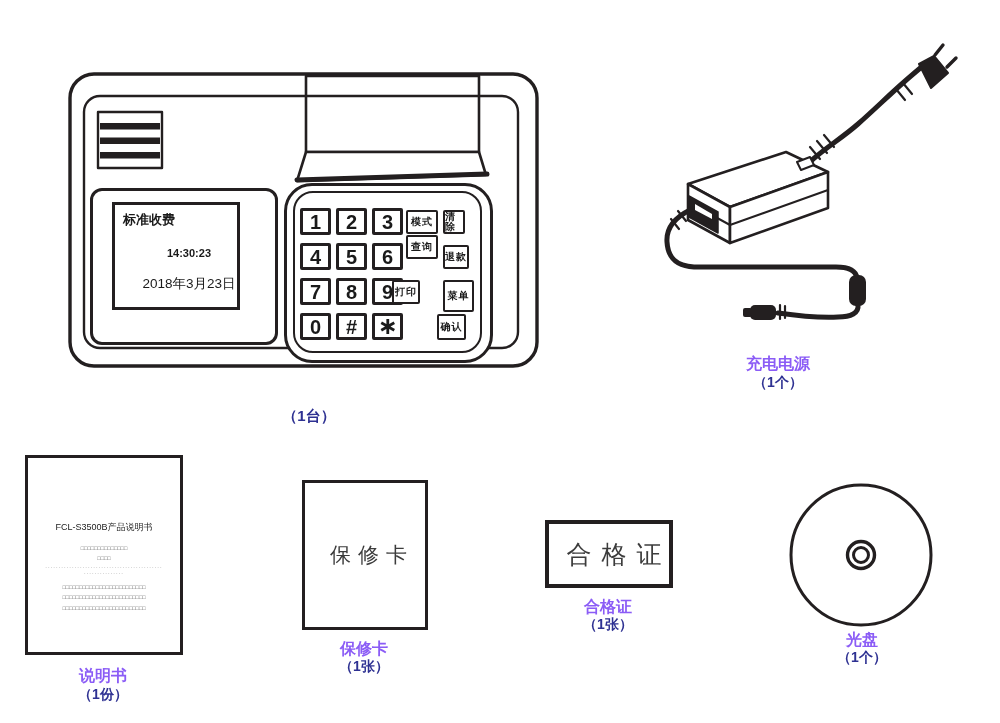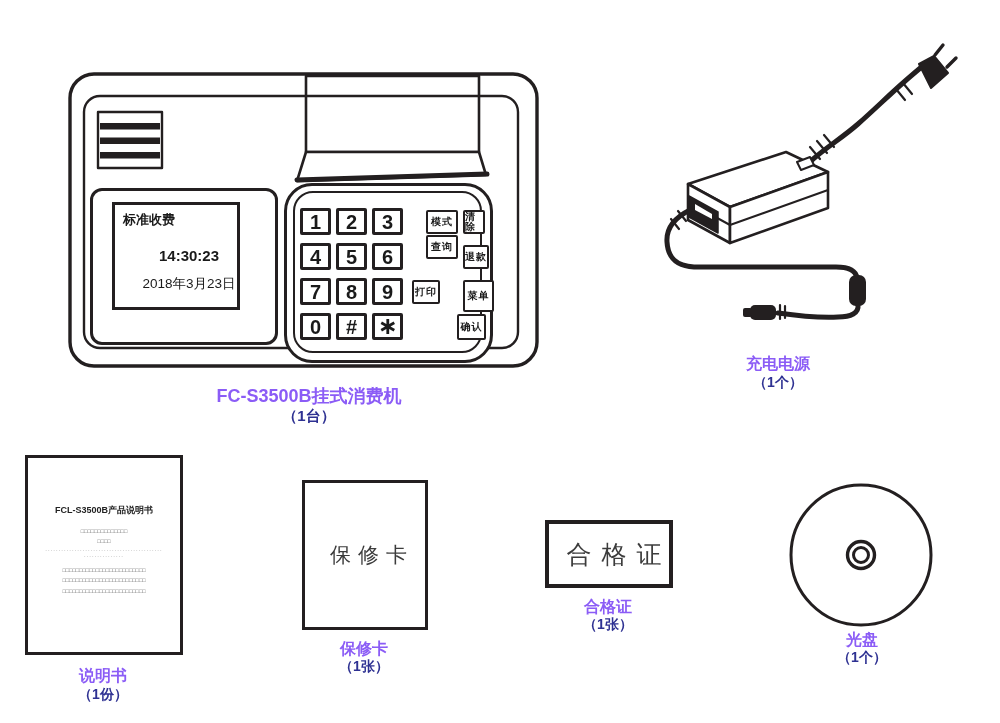--- a/index.html
+++ b/index.html
@@ -10,29 +10,29 @@
   .cap{position:absolute;transform:translateX(-50%);font-weight:bold;font-size:16px;color:#8b5cf6;white-space:nowrap;text-align:center;}
   .cnt{position:absolute;transform:translateX(-50%);font-size:14px;color:#2e3192;white-space:nowrap;text-align:center;font-weight:bold;}
   
   .pad-outer{border:3px solid #231f20;border-radius:28px;background:#fff;}
   .pad-inner{border:2px solid #231f20;border-radius:20px;background:#fff;}
   .bezel{border:3px solid #231f20;border-radius:12px;background:#fff;}
   .lcd{border:3px solid #231f20;background:#fff;box-sizing:border-box;}
   .key{position:absolute;box-sizing:border-box;display:flex;align-items:center;justify-content:center;
        border:3px solid #231f20;background:#fff;font-weight:bold;font-size:20px;line-height:1;border-radius:2px;}
   .fkey{border-width:2px;font-size:10px;font-weight:bold;letter-spacing:1px;
-        font-family:"Liberation Serif","DejaVu Serif",serif;margin-left:20px;}
+        font-family:"Liberation Serif","DejaVu Serif",serif;}
   .star{font-size:24px;padding-bottom:2px;}
   .lcd-mode{position:absolute;font-size:13px;font-weight:bold;}
-  .lcd-time{position:absolute;width:148px;text-align:center;font-size:15px;font-weight:bold;}
+  .lcd-time{position:absolute;width:148px;text-align:center;font-size:11px;font-weight:bold;}
   .lcd-date{position:absolute;width:148px;text-align:center;font-size:13.5px;font-weight:normal;}
   
   .paper{position:absolute;box-sizing:border-box;background:#fff;border:3px solid #231f20;}
   .manual-inner{width:100%;height:100%;text-align:center;color:#555;}
-  .m-title{padding-top:46px;font-size:9px;font-weight:bold;color:#222;letter-spacing:0;}
+  .m-title{padding-top:63px;font-size:9px;font-weight:normal;color:#222;letter-spacing:0;}
   .ph{font-size:5.5px;line-height:1.9;letter-spacing:0;color:#666;}
   .dots{font-size:5px;line-height:1.3;letter-spacing:1px;color:#666;}
   .card-label{width:100%;height:100%;display:flex;align-items:center;justify-content:center;
               font-family:"Liberation Serif","DejaVu Serif",serif;color:#3c3c3c;}
   .warranty-label{font-size:21px;letter-spacing:7px;padding-left:7px;}
   .cert-label{font-size:25px;letter-spacing:10px;padding-left:10px;}
 </style>
 </head>
 <body>
 
@@ -128,21 +128,20 @@
   <div class="key star" style="left:372px;top:313px;width:31px;height:27px;">∗</div>
 
   <div class="key fkey" style="left:406px;top:210px;width:32px;height:24px;">模式</div>
   <div class="key fkey" style="left:443px;top:210px;width:22px;height:24px;">清除</div>
   <div class="key fkey" style="left:406px;top:235px;width:32px;height:24px;">查询</div>
   <div class="key fkey" style="left:443px;top:245px;width:26px;height:24px;">退款</div>
   <div class="key fkey" style="left:392px;top:280px;width:28px;height:24px;">打印</div>
   <div class="key fkey" style="left:443px;top:280px;width:31px;height:32px;">菜单</div>
   <div class="key fkey" style="left:437px;top:314px;width:29px;height:26px;">确认</div>
 
-  <div class="cap" style="left:309px;top:384px;font-size:18px;">FC-S3500B挂式消费机</div>
   <div class="cnt" style="left:309px;top:407px;font-size:15px;">（1台）</div>
 
   <div class="cap" style="left:778px;top:354px;">充电电源</div>
   <div class="cnt" style="left:778px;top:374px;">（1个）</div>
 
   <div class="paper" style="left:25px;top:455px;width:158px;height:200px;">
     <div class="manual-inner">
       <div class="m-title">FCL-S3500B产品说明书</div>
       <div class="ph" style="margin-top:9px;">□□□□□□□□□□□□□□</div>
       <div class="ph">□□□□</div>

